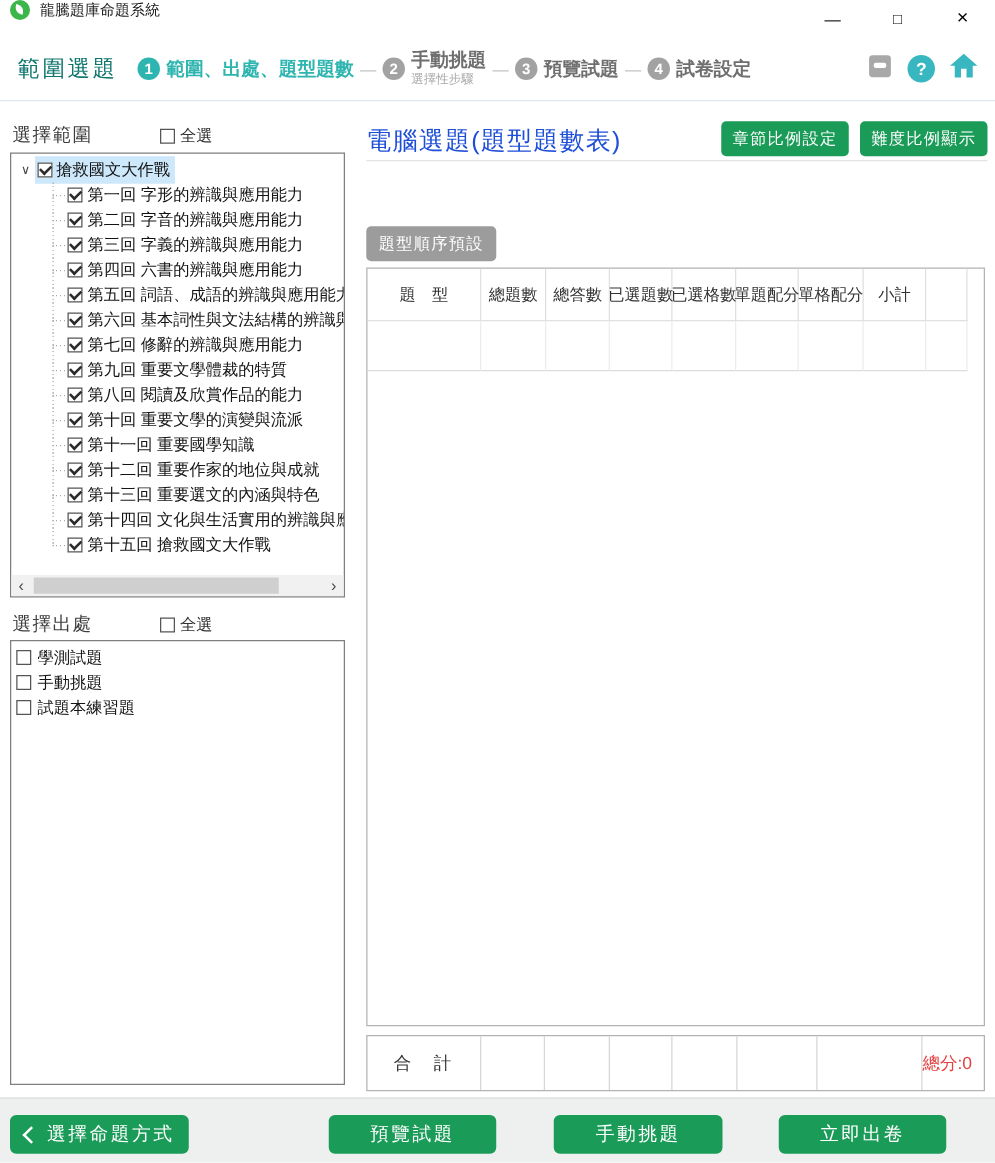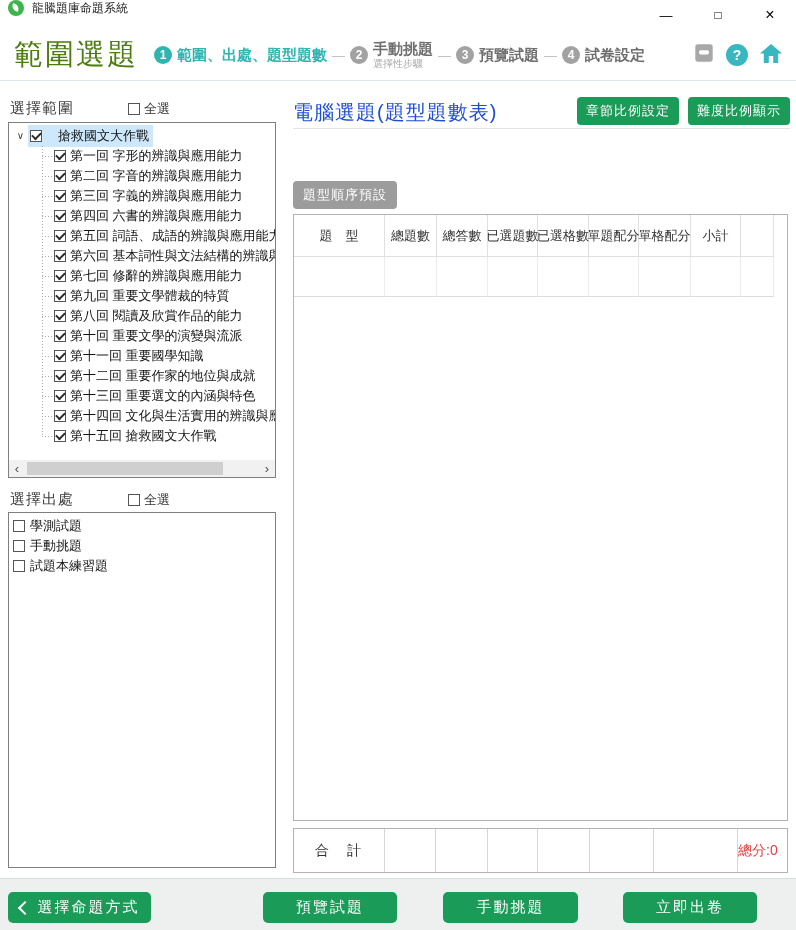--- a/index.html
+++ b/index.html
@@ -13,21 +13,21 @@
   .logo{width:16px;height:16px;border-radius:50%;background:#3cb54a;position:relative;margin-right:8px;flex:none;}
   .logo::after{content:"";position:absolute;left:4px;top:4px;width:7px;height:7px;background:#fff;border-radius:0 80% 0 80%;transform:rotate(15deg);}
   .win-title{font-size:12px;color:#1b1b1b;}
   .win-controls{margin-left:auto;display:flex;height:30px;}
   .win-btn{width:52px;height:30px;display:flex;align-items:center;justify-content:center;font-size:14px;color:#000;cursor:default;}
   .win-btn.min{font-size:13px;}
   .win-btn.max{font-size:12px;}
   .win-btn.close{font-size:16px;}
   
   .header{position:absolute;top:30px;left:0;width:796px;height:51px;border-bottom:1px solid #dde6ee;display:flex;align-items:center;box-sizing:border-box;background:#fff;}
-  .page-title{font-size:29px;color:#4d7c0f;font-weight:400;letter-spacing:2px;margin:0 16px 0 14px;white-space:nowrap;}
+  .page-title{font-size:18px;color:#0f766e;font-weight:400;letter-spacing:2px;margin:0 16px 0 14px;white-space:nowrap;}
   .steps{display:flex;align-items:center;}
   .step{display:flex;align-items:center;}
   .step-circle{width:18px;height:18px;border-radius:50%;background:#a2a2a2;color:#fff;font-size:12px;font-weight:700;display:flex;align-items:center;justify-content:center;margin-right:5px;flex:none;}
   .step.active .step-circle{background:#2fb5b0;}
   .step-text{display:flex;flex-direction:column;line-height:1.1;}
   .step-label{font-size:15px;color:#6f6f6f;font-weight:700;white-space:nowrap;}
   .step.active .step-label{color:#2fb5b0;}
   .step-sub{font-size:10px;color:#a8a8a8;font-weight:400;white-space:nowrap;}
   .sep{color:#bcbcbc;font-size:13px;margin:0 5px;}
   .header-icons{margin-left:auto;display:flex;align-items:center;gap:11px;padding-right:13px;}
@@ -35,21 +35,21 @@
   
   .cb{width:12px;height:12px;border:1px solid #555;background:#fff;display:inline-block;position:relative;flex:none;box-sizing:border-box;}
   .cb.checked::after{content:"";position:absolute;left:1px;top:1px;width:7px;height:4px;border-left:2px solid #2b2b2b;border-bottom:2px solid #2b2b2b;transform:rotate(-45deg);}
   .panel-head{position:absolute;left:10px;width:266px;display:flex;align-items:center;}
   .section-title{font-size:15px;color:#3e3e3e;letter-spacing:1px;width:118px;}
   .select-all{display:flex;align-items:center;gap:4px;font-size:13px;color:#333;}
   
   .tree-box{position:absolute;top:122px;left:8px;width:268px;height:356px;border:1px solid #7f7f7f;background:#fff;overflow:hidden;box-sizing:border-box;}
   .tree-root-row{height:21px;display:flex;align-items:center;padding-left:4px;margin-top:2px;}
   .chevron{font-size:10px;color:#444;width:15px;text-align:center;flex:none;}
-  .root-highlight{display:flex;align-items:center;gap:16px;background:#cde8fb;padding:2px 4px 2px 2px;}
+  .root-highlight{display:flex;align-items:center;gap:3px;background:#cde8fb;padding:2px 4px 2px 2px;}
   .tree-label{font-size:13px;color:#141414;white-space:nowrap;}
   .tree-children{margin-left:33px;position:relative;background-image:repeating-linear-gradient(to bottom,#ababab 0 1px,transparent 1px 3px);background-size:1px 290px;background-repeat:no-repeat;background-position:0 0;}
   .tree-row{height:20px;display:flex;align-items:center;gap:4px;padding-left:12px;position:relative;white-space:nowrap;}
   .tree-row::before{content:"";position:absolute;left:0;top:10px;width:10px;height:1px;background-image:repeating-linear-gradient(to right,#ababab 0 1px,transparent 1px 3px);}
   .hscroll{position:absolute;bottom:0;left:0;width:266px;height:17px;background:#f1f1f1;display:flex;align-items:center;justify-content:space-between;}
   .scroll-arrow{width:16px;text-align:center;font-size:13px;color:#4a4a4a;line-height:17px;}
   .scroll-thumb{position:absolute;left:18px;top:2px;width:196px;height:13px;background:#cfcfcf;}
   
   .source-box{position:absolute;top:512px;left:8px;width:268px;height:356px;border:1px solid #7f7f7f;background:#fff;box-sizing:border-box;padding-top:3px;}
   .source-row{height:20px;display:flex;align-items:center;gap:5px;padding-left:4px;}

